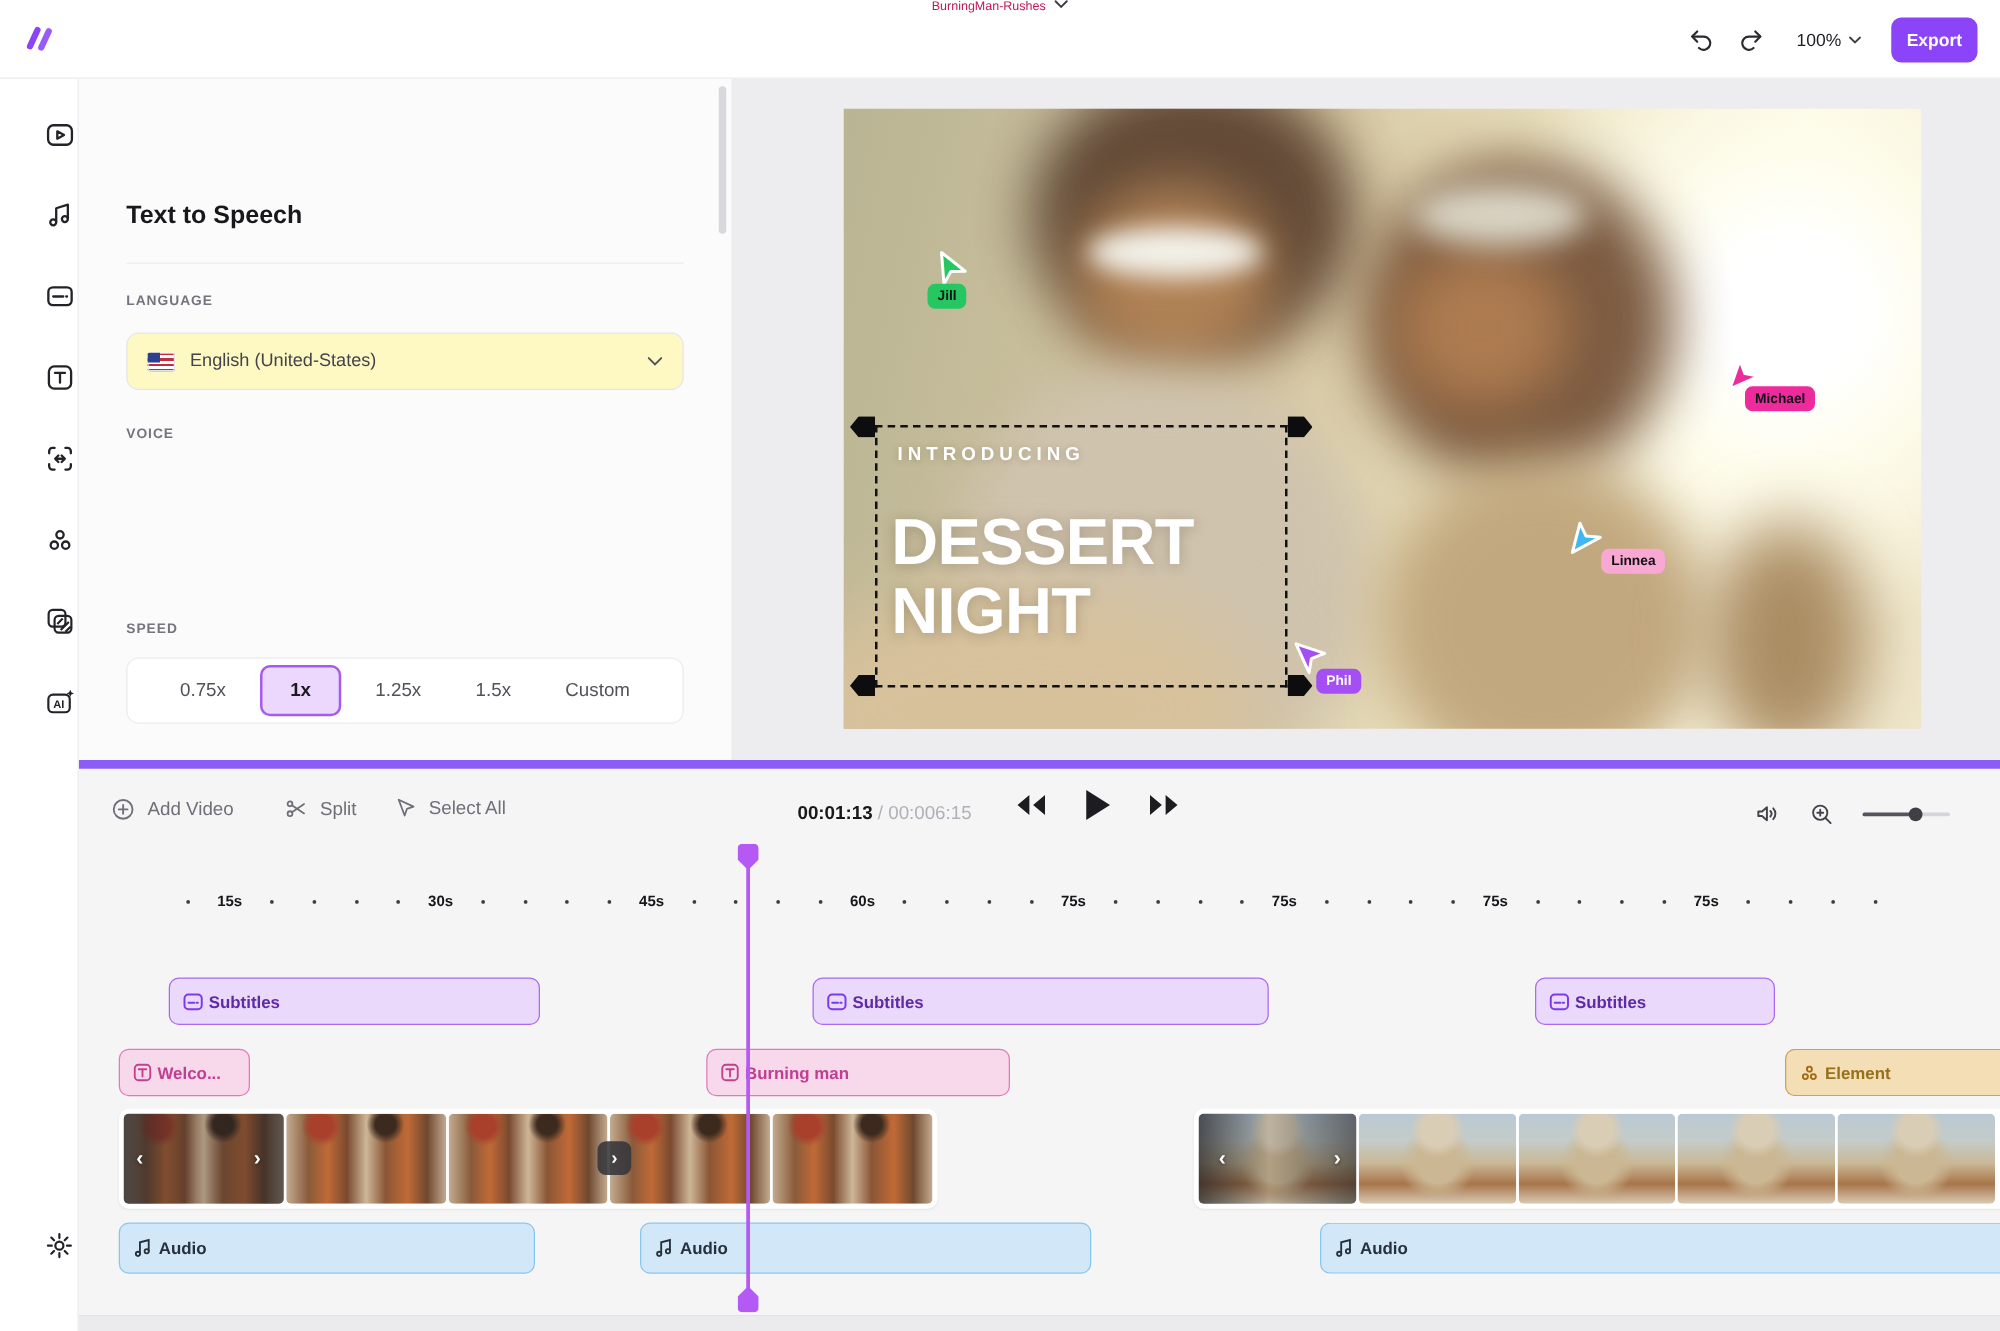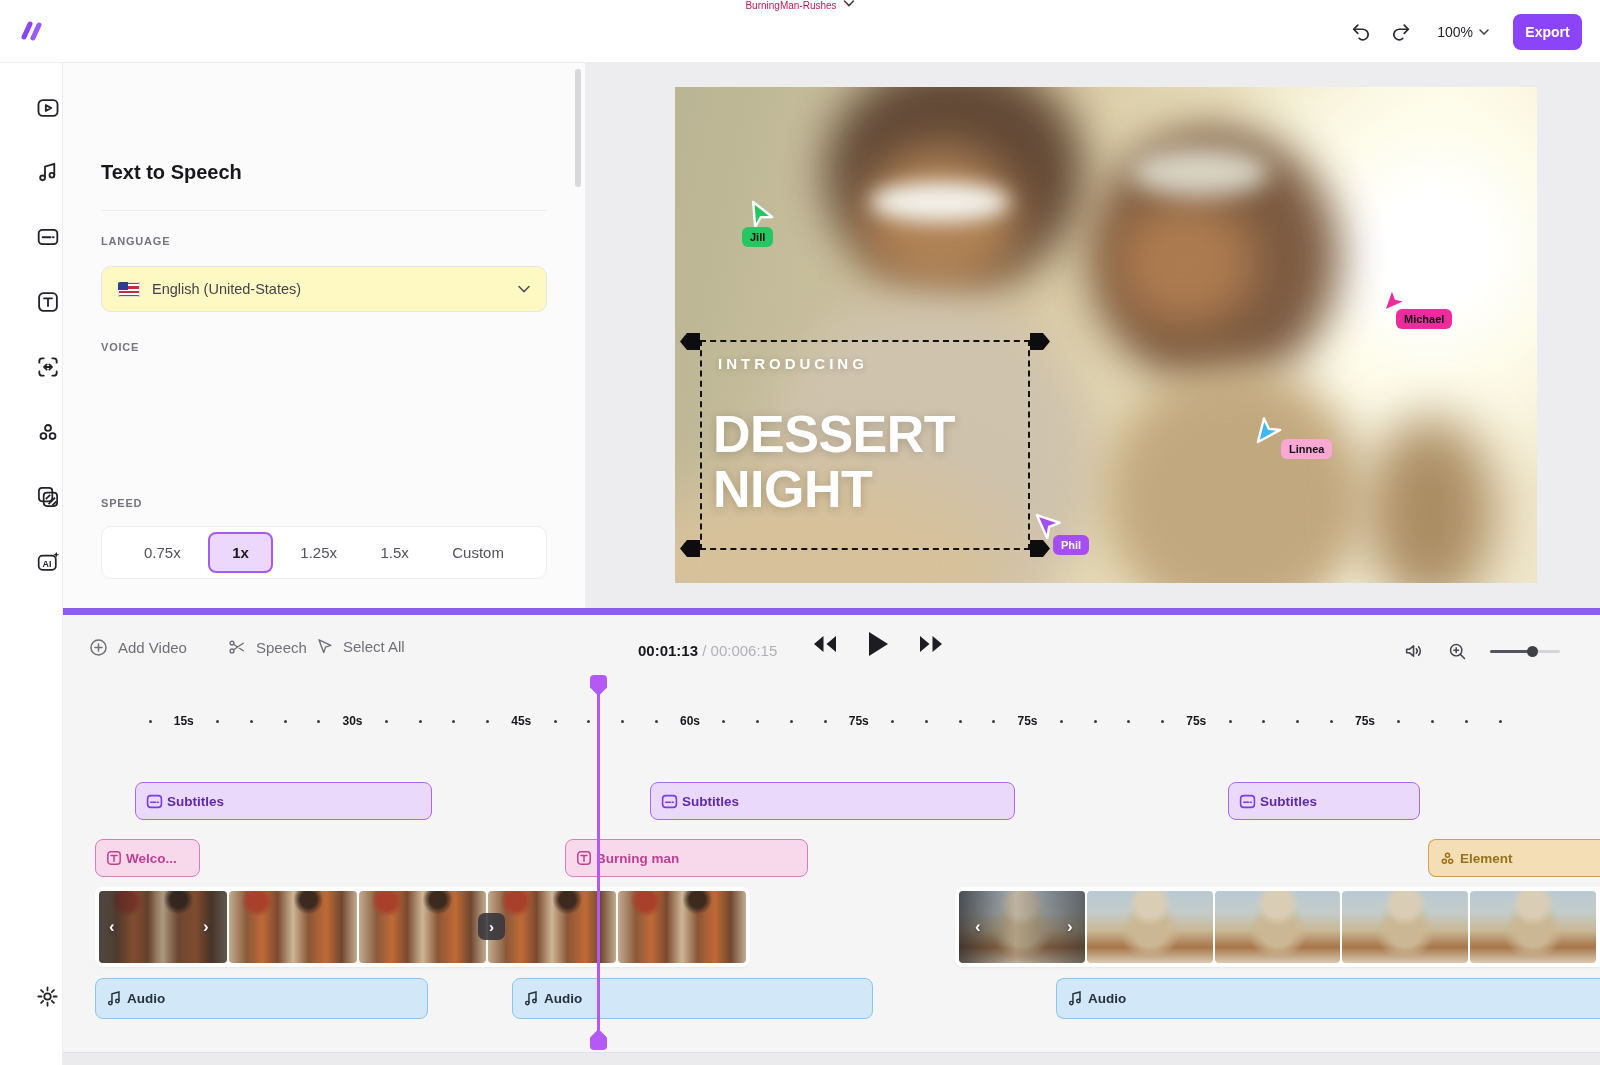--- a/index.html
+++ b/index.html
@@ -295,21 +295,21 @@
             <path d="M12 8 v8 M8 12 h8" stroke-linecap="round"></path>
           </svg>
         <span>Add Video</span>
       </span>
       <span class="tl-btn" style="left:164px">
         <svg width="20" height="20" viewBox="0 0 24 24" fill="none" stroke="#6f6f78" stroke-width="1.7" stroke-linecap="round">
             <circle cx="6" cy="7.3" r="2.3"></circle>
             <circle cx="6" cy="16.7" r="2.3"></circle>
             <path d="M7.9 8.7 L19.5 16.5 M7.9 15.3 L19.5 7.5"></path>
           </svg>
-        <span>Speech</span>
+        <span>Split</span>
       </span>
       <span class="tl-btn" style="left:252px">
         <svg width="19" height="19" viewBox="0 0 24 24" fill="none" stroke="#6f6f78" stroke-width="1.8" stroke-linejoin="round">
             <path d="M5 3.5 L11 19.5 L13.3 12.8 L20 10.5 Z"></path>
           </svg>
         <span>Select All</span>
       </span>
 
       <span class="time-display">
         <span>00:01:13</span><span class="dim"> / </span><span class="dim">00:006:15</span>

